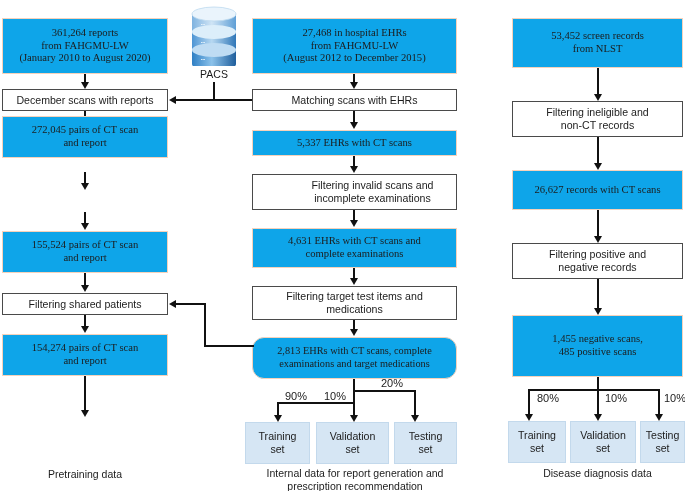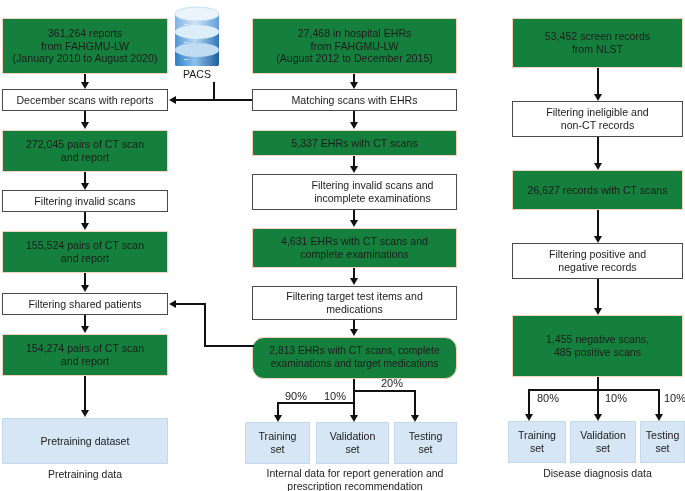--- a/index.html
+++ b/index.html
@@ -1,20 +1,20 @@
 <!DOCTYPE html>
 <html><head>
 <meta charset="utf-8">
 <style>
   html,body{margin:0;padding:0;background:#ffffff;}
   body{width:685px;height:491px;overflow:hidden;font-family:"Liberation Sans","DejaVu Sans",sans-serif;color:#1a1a1a;}
   #stage{position:relative;width:685px;height:491px;}
 
   .box{position:absolute;box-sizing:border-box;display:flex;align-items:center;justify-content:center;text-align:center;line-height:1.22;}
-  .peach{background:#15803d;border:1px solid #f6d2bb;color:#1c1c1c;}
+  .peach{background:#0ea5e9;border:1px solid #f6d2bb;color:#1c1c1c;font-family:Liberation Serif, serif;}
   .white{background:#ffffff;border:1.4px solid #4a4a4a;color:#1c1c1c;}
   .blue{background:#d6e6f4;border:1px solid #c3d9ec;color:#1c1c1c;}
   .t11{font-size:10.6px;}
   .t105{font-size:10.3px;}
 
   .caption{position:absolute;text-align:center;font-size:10.5px;color:#1c1c1c;line-height:1.25;}
 
   
   .vline{position:absolute;background:#111;width:2px;}
   .hline{position:absolute;background:#111;height:2px;}
@@ -40,30 +40,27 @@
   </div>
   <div class="vline" style="left:84px;top:74px;height:10px;"></div>
   <div class="arrowdown" style="left:80.5px;top:82px;"></div>
 
   <div class="box white t11" style="left:2px;top:89px;width:166px;height:22px;">
     <span style="white-space:pre-line;">December scans with reports</span>
   </div>
   <div class="vline" style="left:84px;top:111px;height:14px;"></div>
   <div class="arrowdown" style="left:80.5px;top:122px;"></div>
 
-  <div class="box peach t11" style="left:2px;top:130px;width:166px;height:42px;">
+  <div class="box peach t11" style="left:2px;top:116px;width:166px;height:42px;">
     <span style="white-space:pre-line;">272,045 pairs of CT scan
 and report</span>
   </div>
   <div class="vline" style="left:84px;top:172px;height:14px;"></div>
   <div class="arrowdown" style="left:80.5px;top:183px;"></div>
 
-  <div class="box white t11" style="left:2px;top:190px;width:166px;height:22px;">
-    <span style="white-space:pre-line;">Filtering invalid scans</span>
-  </div>
   <div class="vline" style="left:84px;top:212px;height:14px;"></div>
   <div class="arrowdown" style="left:80.5px;top:223px;"></div>
 
   <div class="box peach t11" style="left:2px;top:231px;width:166px;height:42px;">
     <span style="white-space:pre-line;">155,524 pairs of CT scan
 and report</span>
   </div>
   <div class="vline" style="left:84px;top:273px;height:15px;"></div>
   <div class="arrowdown" style="left:80.5px;top:285px;"></div>
 
@@ -73,28 +70,25 @@
   <div class="vline" style="left:84px;top:315px;height:14px;"></div>
   <div class="arrowdown" style="left:80.5px;top:326px;"></div>
 
   <div class="box peach t11" style="left:2px;top:334px;width:166px;height:42px;">
     <span style="white-space:pre-line;">154,274 pairs of CT scan
 and report</span>
   </div>
   <div class="vline" style="left:84px;top:376px;height:37px;"></div>
   <div class="arrowdown" style="left:80.5px;top:410px;"></div>
 
-  <div class="box blue t11" style="left:2px;top:418px;width:166px;height:46px;">
-    <span style="white-space:pre-line;">Pretraining dataset</span>
-  </div>
   <div class="caption" style="left:2px;top:468px;width:166px;">
     <span style="white-space:pre-line;">Pretraining data</span>
   </div>
 
-  <div class="pacs-wrap" style="left:155px;top:2px;width:84px;height:80px;">
+  <div class="pacs-wrap" style="left:172px;top:2px;width:84px;height:80px;">
     <svg width="84" height="64" viewBox="0 0 84 64" style="display:block;margin:0 auto;">
       <defs>
         <linearGradient id="gA" x1="0" y1="0" x2="1" y2="0">
           <stop offset="0%" stop-color="#7fb3e0"></stop>
             <stop offset="45%" stop-color="#cfe4f5"></stop>
             <stop offset="100%" stop-color="#5f9fd6"></stop>
         </linearGradient>
         <linearGradient id="gB" x1="0" y1="0" x2="1" y2="0">
           <stop offset="0%" stop-color="#4e95d4"></stop>
             <stop offset="45%" stop-color="#b7d8f1"></stop>

